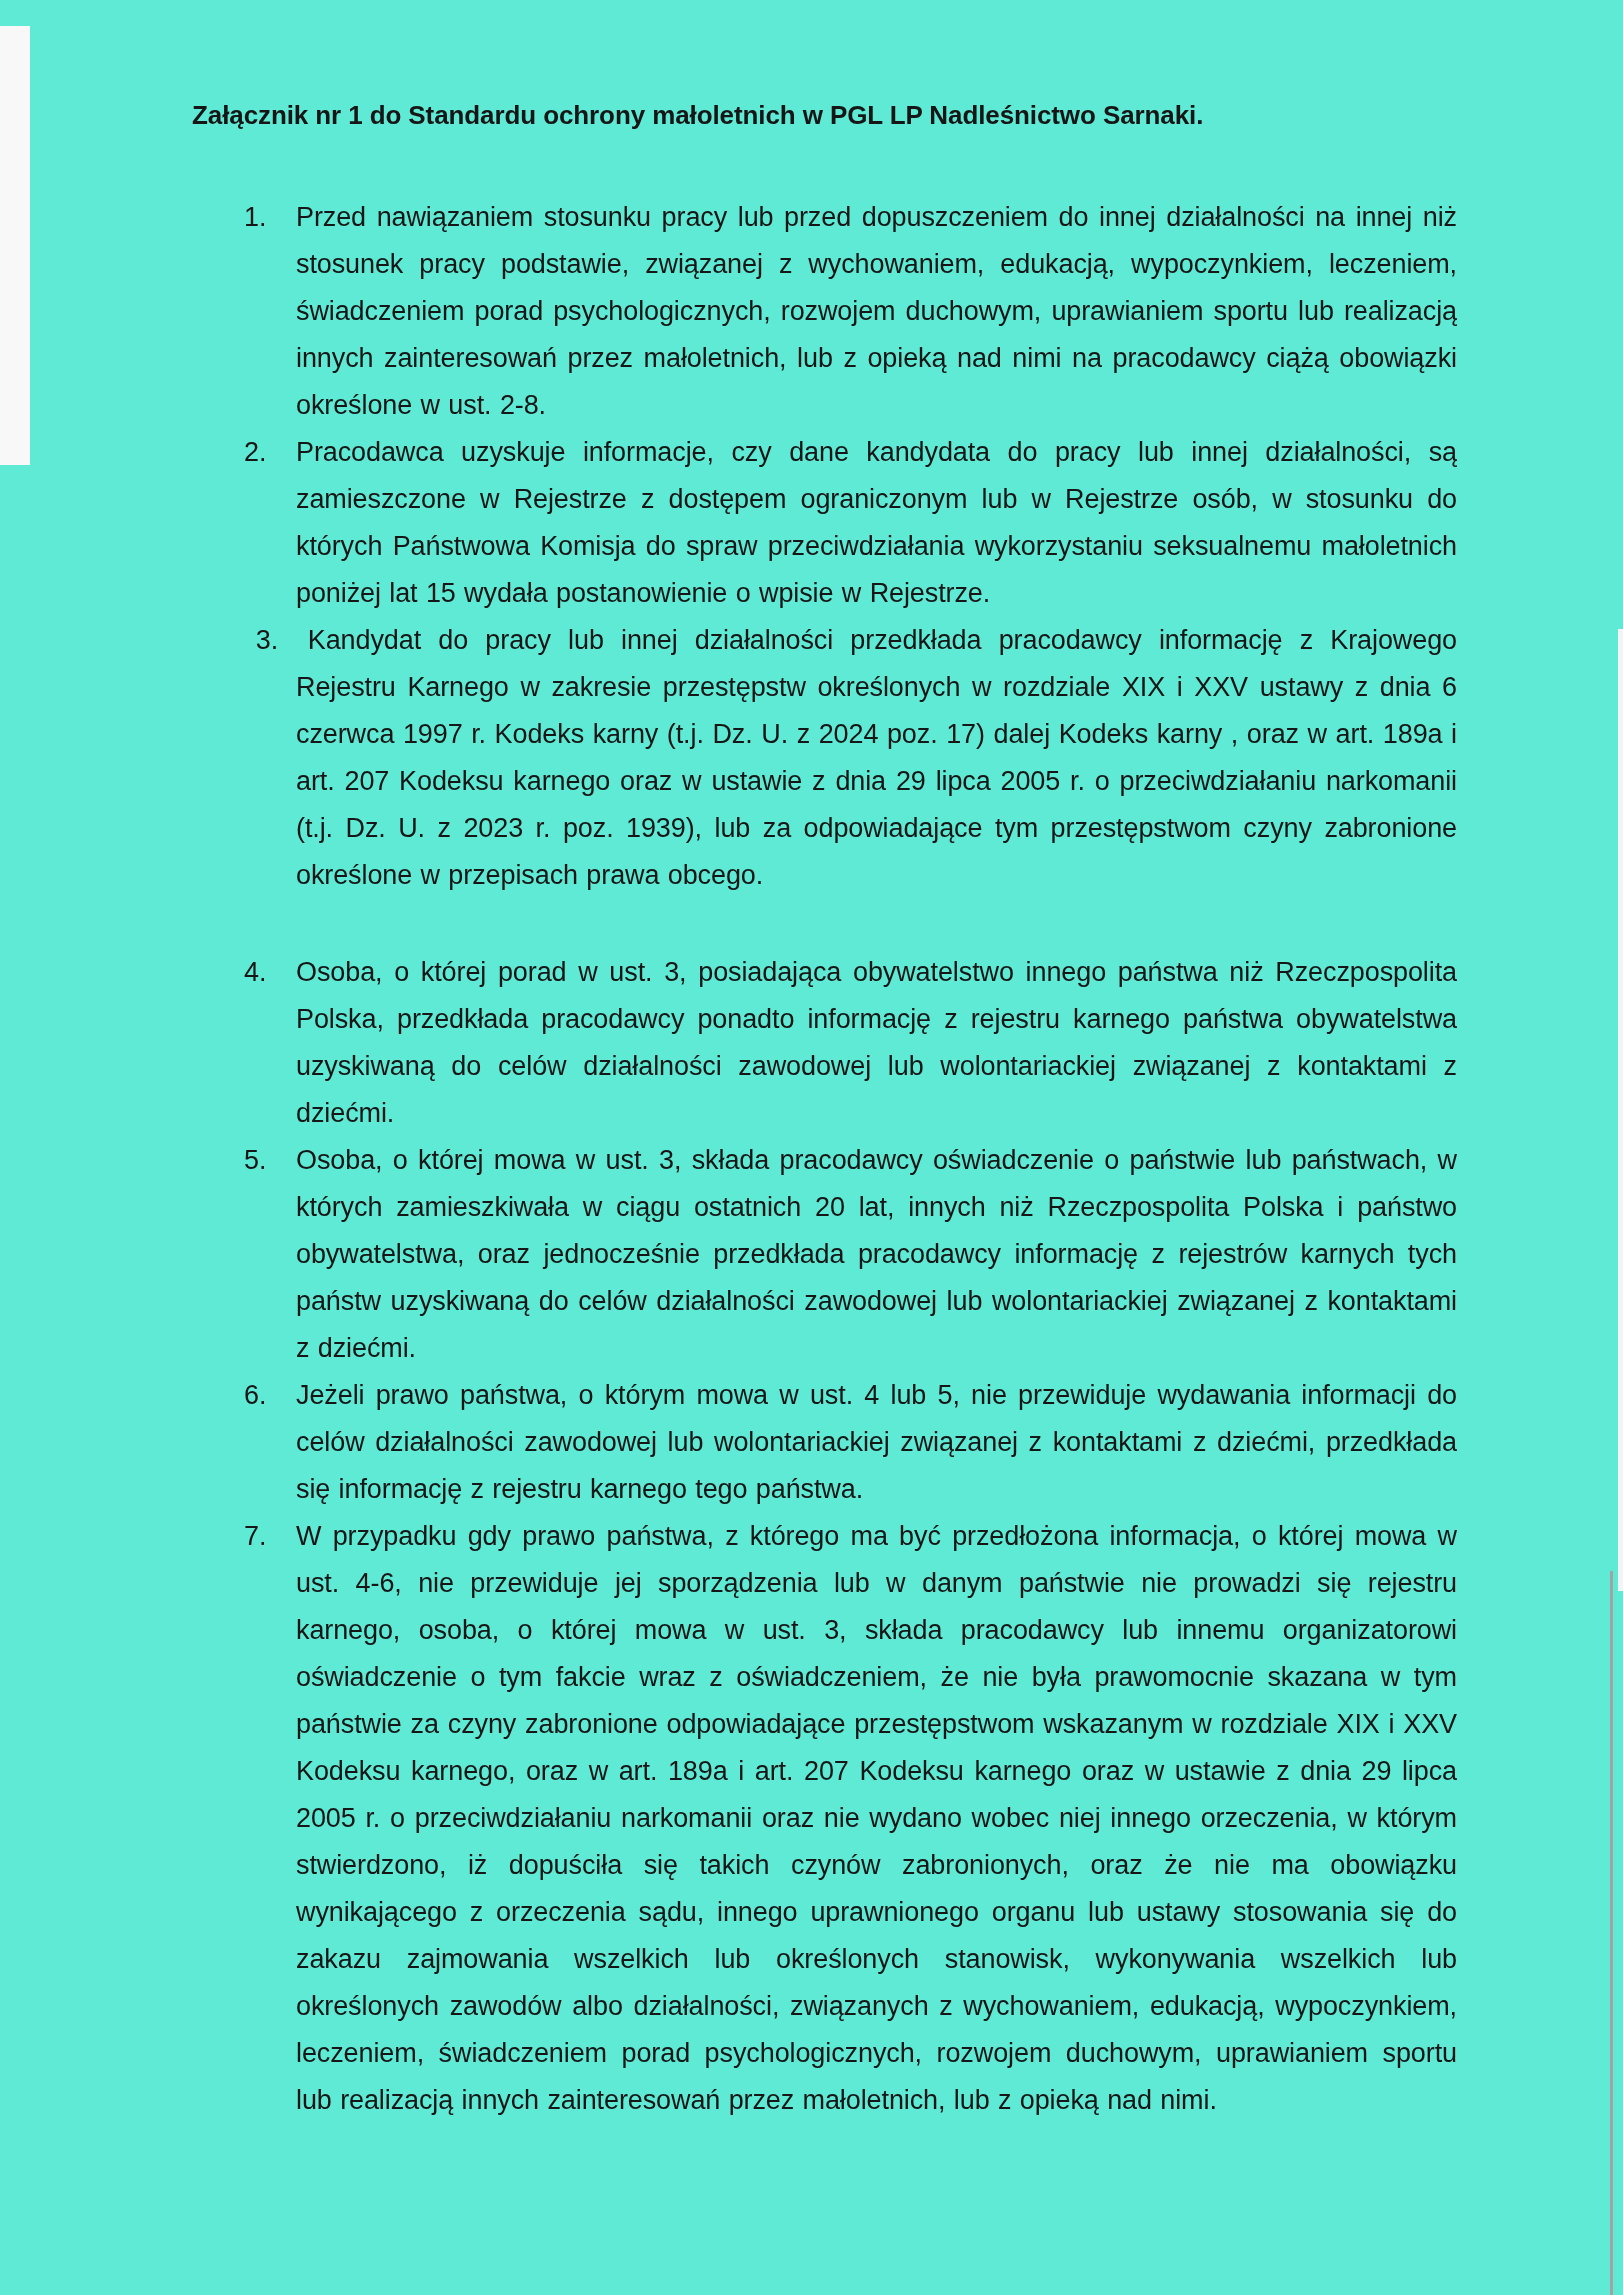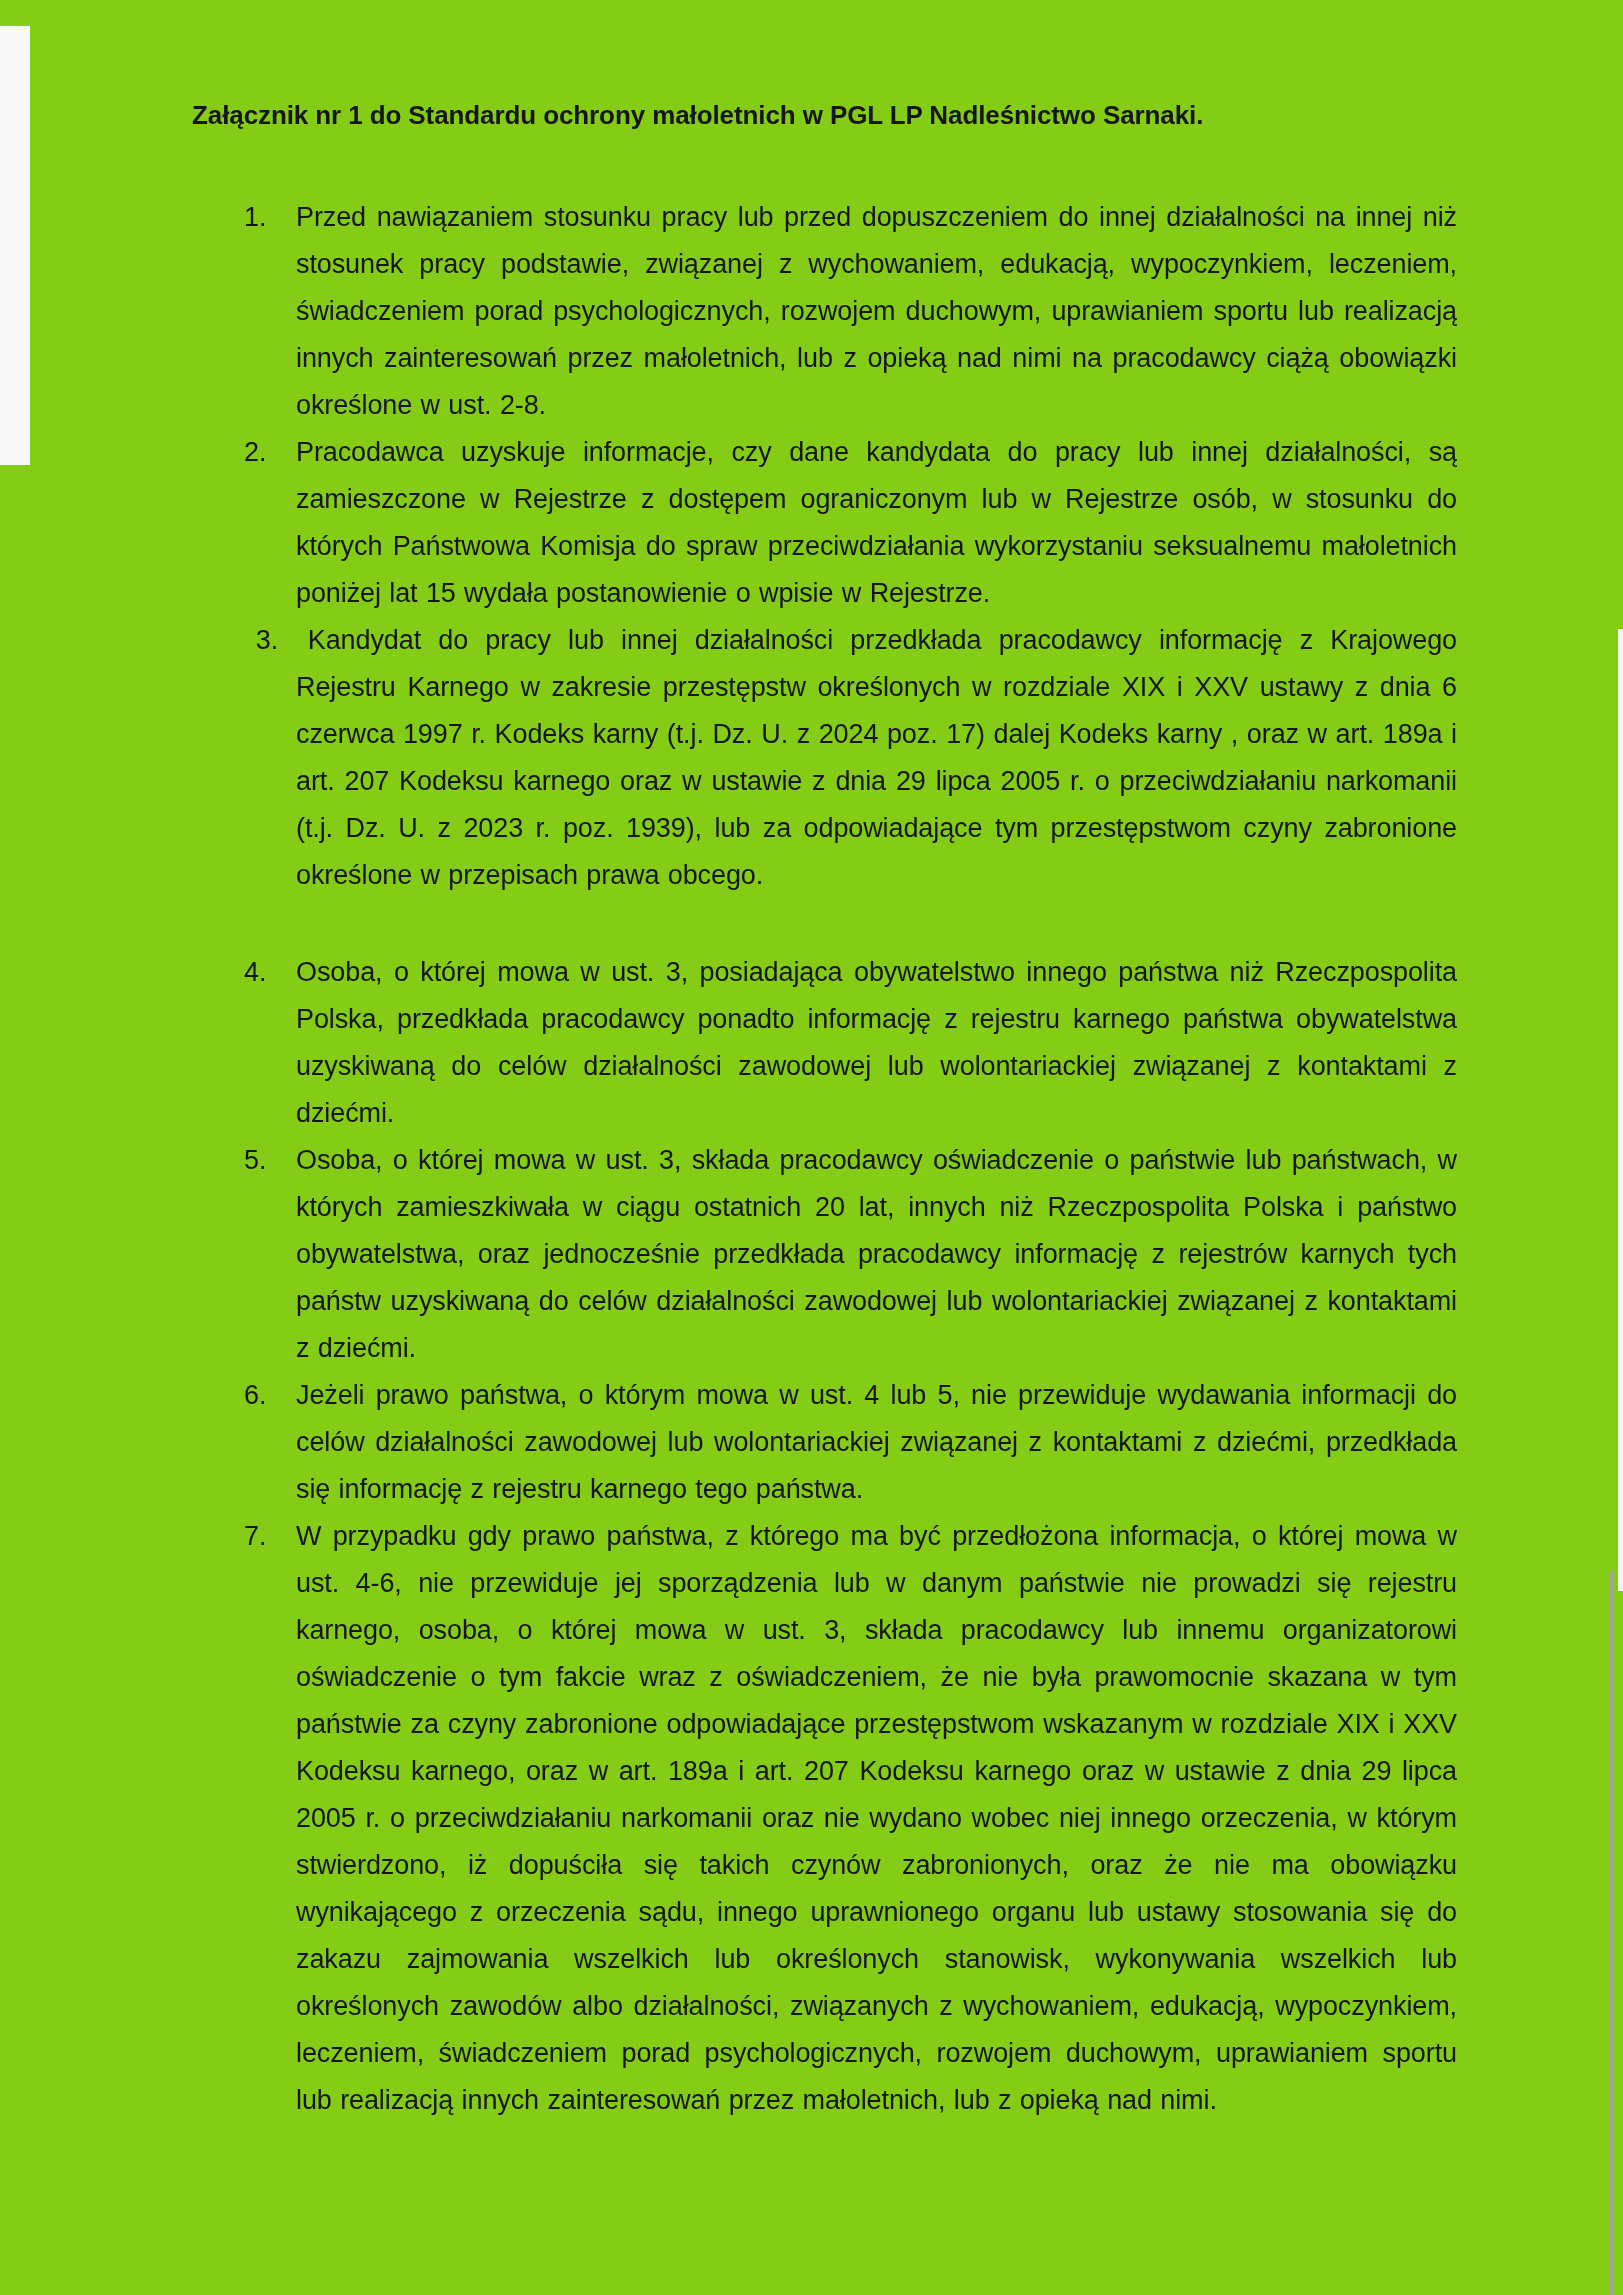--- a/index.html
+++ b/index.html
@@ -13,21 +13,21 @@
     position: relative;
     overflow: hidden;
     font-family: "Liberation Sans", "DejaVu Sans", sans-serif;
     color: #161616;
   }
   .page {
     position: absolute;
     inset: 0;
     box-sizing: border-box;
     padding: 98px 167px 0 192px;
-    background: #84cc16;
+    background: #5eead4;
   }
   .doc-header {
     margin: 0;
     font-size: 26px;
     line-height: 34px;
     font-weight: bold;
     letter-spacing: -0.1px;
   }
   .doc-list {
     list-style: none;
@@ -105,21 +105,21 @@
       <span class="txt">Pracodawca uzyskuje informacje, czy dane kandydata do pracy lub innej działalności, są zamieszczone w Rejestrze z dostępem ograniczonym lub w Rejestrze osób, w stosunku do których Państwowa Komisja do spraw przeciwdziałania wykorzystaniu seksualnemu małoletnich poniżej lat 15 wydała postanowienie o wpisie w Rejestrze.</span>
     </li>
 
     <li class="doc-item indent-first">
       <span class="num">3.</span>
       <span class="txt">Kandydat do pracy lub innej działalności przedkłada pracodawcy informację z Krajowego Rejestru Karnego w zakresie przestępstw określonych w rozdziale XIX i XXV ustawy z dnia 6 czerwca 1997 r. Kodeks karny (t.j. Dz. U. z 2024 poz. 17) dalej Kodeks karny , oraz w art. 189a i art. 207 Kodeksu karnego oraz w ustawie z dnia 29 lipca 2005 r. o przeciwdziałaniu narkomanii (t.j. Dz. U. z 2023 r. poz. 1939), lub za odpowiadające tym przestępstwom czyny zabronione określone w przepisach prawa obcego.</span>
     </li>
 
     <li class="doc-item gap-before">
       <span class="num">4.</span>
-      <span class="txt">Osoba, o której mowa w ust. 3, posiadająca obywatelstwo innego państwa niż Rzeczpospolita Polska, przedkłada pracodawcy ponadto informację z rejestru karnego państwa obywatelstwa uzyskiwaną do celów działalności zawodowej lub wolontariackiej związanej z kontaktami z dziećmi.</span>
+      <span class="txt">Osoba, o której porad w ust. 3, posiadająca obywatelstwo innego państwa niż Rzeczpospolita Polska, przedkłada pracodawcy ponadto informację z rejestru karnego państwa obywatelstwa uzyskiwaną do celów działalności zawodowej lub wolontariackiej związanej z kontaktami z dziećmi.</span>
     </li>
 
     <li class="doc-item">
       <span class="num">5.</span>
       <span class="txt">Osoba, o której mowa w ust. 3, składa pracodawcy oświadczenie o państwie lub państwach, w których zamieszkiwała w ciągu ostatnich 20 lat, innych niż Rzeczpospolita Polska i państwo obywatelstwa, oraz jednocześnie przedkłada pracodawcy informację z rejestrów karnych tych państw uzyskiwaną do celów działalności zawodowej lub wolontariackiej związanej z kontaktami z dziećmi.</span>
     </li>
 
     <li class="doc-item">
       <span class="num">6.</span>
       <span class="txt">Jeżeli prawo państwa, o którym mowa w ust. 4 lub 5, nie przewiduje wydawania informacji do celów działalności zawodowej lub wolontariackiej związanej z kontaktami z dziećmi, przedkłada się informację z rejestru karnego tego państwa.</span>

